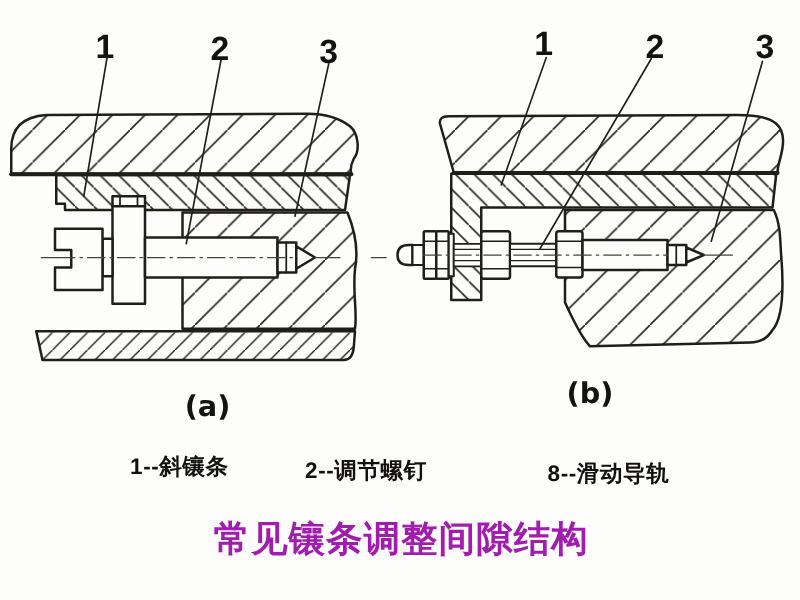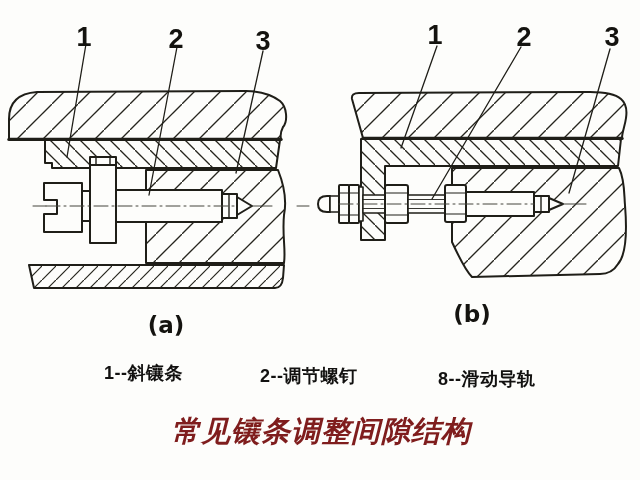--- a/index.html
+++ b/index.html
@@ -19,22 +19,22 @@
     font-family:"DejaVu Sans","Liberation Sans",sans-serif;
     font-weight:bold;font-size:23px;fill:#14130f;
   }
   .legend-item{
     position:absolute;
     font-weight:bold;font-size:18px;color:#121110;
     white-space:nowrap;letter-spacing:0.5px;
   }
   .diagram-title{
     position:absolute;left:171px;top:412px;
-    font-weight:bold;font-size:29px;color:#7f1d1d;
-    white-space:nowrap;letter-spacing:1px;font-style:italic;
+    font-weight:bold;font-size:29px;color:#a21caf;
+    white-space:nowrap;letter-spacing:1px;
   }
 </style>
 </head>
 <body>
 
 <div class="page">
 
   <svg width="640" height="360" viewBox="0 0 640 360">
     <defs>
 
@@ -146,19 +146,19 @@
         <text class="callout-num" x="435" y="44">1</text>
         <text class="callout-num" x="524" y="46">2</text>
         <text class="callout-num" x="612" y="46">3</text>
         <text class="fig-caption" x="472" y="322">(b)</text>
       </g>
     </g>
   </svg>
 
   <div>
     <span class="legend-item" style="left:104px;top:361px">1--斜镶条</span>
-    <span class="legend-item" style="left:260px;top:364px">2--调节螺钉</span>
+    <span class="legend-item" style="left:244px;top:364px">2--调节螺钉</span>
     <span class="legend-item" style="left:438px;top:367px">8--滑动导轨</span>
   </div>
 
   <div class="diagram-title">常见镶条调整间隙结构</div>
 
 </div>
 
 </body></html>

